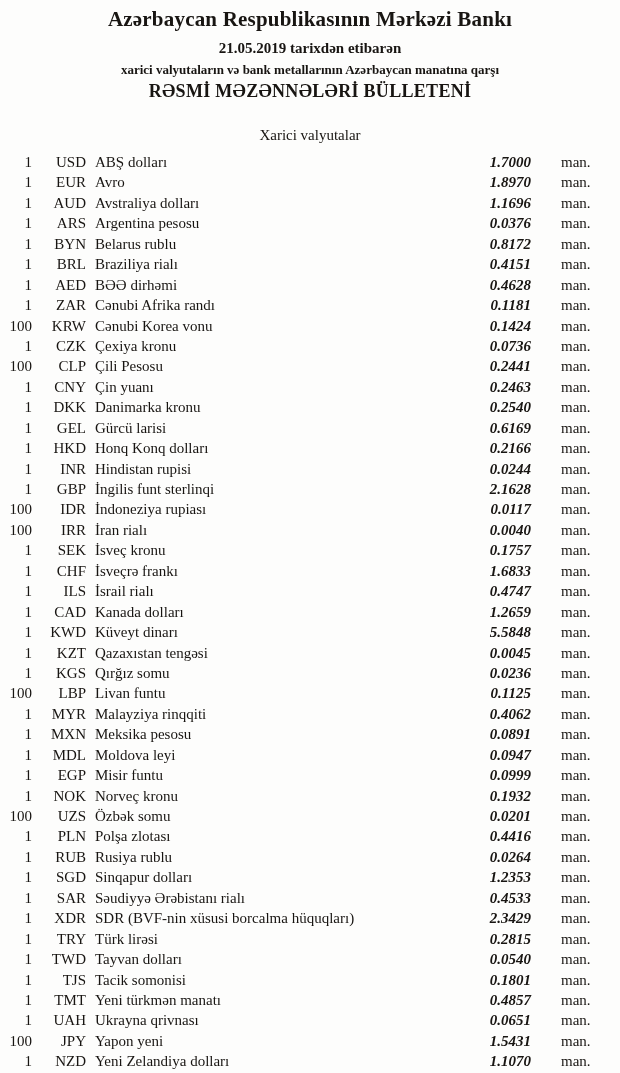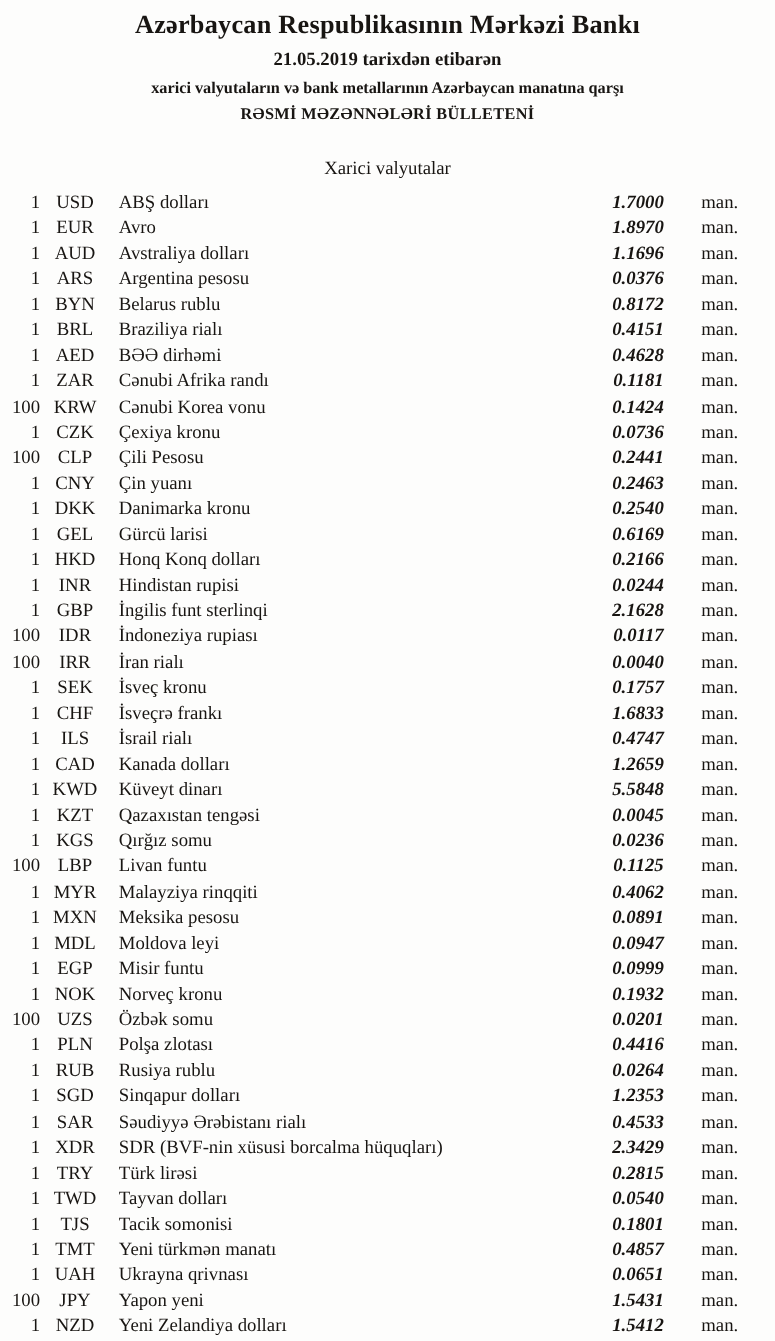--- a/index.html
+++ b/index.html
@@ -36,21 +36,21 @@
     margin-top: 6px;
     font-family: Liberation Serif, serif;
   }
   .subtitle {
     font-size: 13px;
     font-weight: bold;
     line-height: 20px;
     margin-top: 2px;
   }
   .bulletin-title {
-    font-size: 13px;
+    font-size: 18px;
     font-weight: bold;
     line-height: 20px;
     margin-top: 1px;
     letter-spacing: 0.3px;
   }
   .section-title {
     font-size: 15px;
     font-weight: normal;
     line-height: 19px;
     margin-top: 25px;
@@ -68,21 +68,21 @@
     white-space: nowrap;
   }
   .cell-qty {
     width: 32px;
     flex: 0 0 32px;
     text-align: right;
   }
   .cell-code {
     width: 52px;
     flex: 0 0 52px;
-    text-align: center;
+    text-align: right;
     margin-left: 2px;
   }
   .cell-name {
     flex: 1 1 auto;
     padding-left: 9px;
     overflow: hidden;
   }
   .cell-rate {
     width: 84px;
     flex: 0 0 84px;
@@ -459,18 +459,18 @@
     <span class="cell-code">JPY</span>
     <span class="cell-name">Yapon yeni</span>
     <span class="cell-rate">1.5431</span>
     <span class="cell-unit">man.</span>
   </div>
 
   <div class="row">
     <span class="cell-qty">1</span>
     <span class="cell-code">NZD</span>
     <span class="cell-name">Yeni Zelandiya dolları</span>
-    <span class="cell-rate">1.5412</span>
+    <span class="cell-rate">1.1070</span>
     <span class="cell-unit">man.</span>
   </div>
 </div>
 
 </div>
 
 </body></html>

